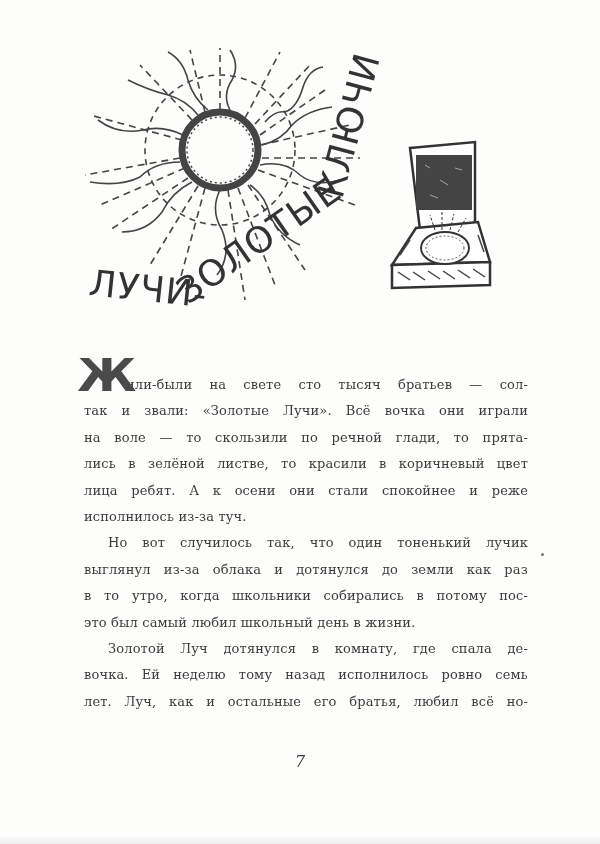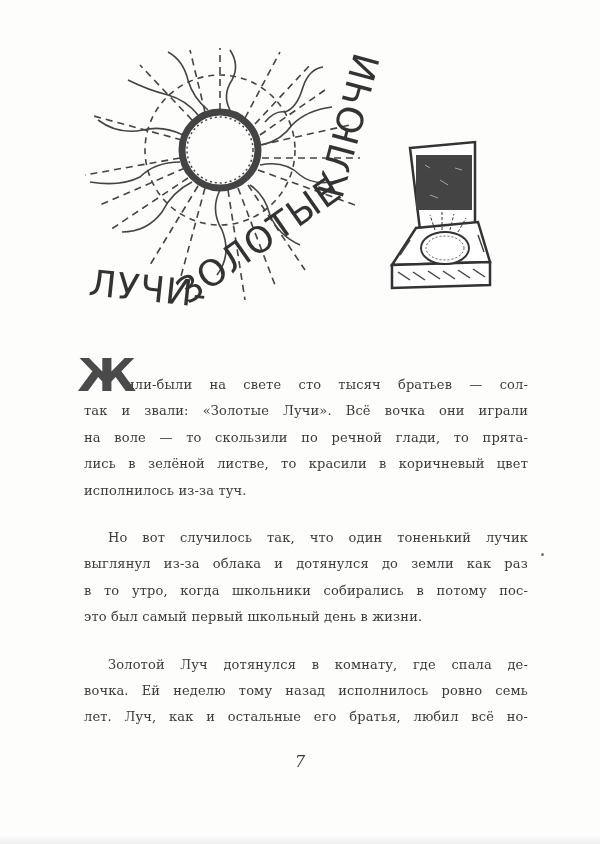--- a/index.html
+++ b/index.html
@@ -48,21 +48,20 @@
       display: block;
       text-align: justify;
       text-align-last: justify;
       white-space: nowrap;
     }
     .para .line.last {
       text-align-last: left;
     }
     .para .line.indent {
       padding-left: 24px;
-      margin-top: 21px;
     }
     .dropcap {
       position: absolute;
       left: -4px;
       top: -18px;
       font-family: "DejaVu Sans", "Liberation Sans", sans-serif;
       font-weight: bold;
       font-size: 44px;
       line-height: 44px;
       color: #4a4a4a;
@@ -185,28 +184,29 @@
   </div>
 
   <div class="text-block">
     <span class="dropcap">Ж</span>
 
     <p class="para">
       <span class="line first-line">или-были на свете  сто  тысяч  братьев — сол-</span>
       <span class="line">так и звали: «Золотые Лучи». Всё вочка они играли</span>
       <span class="line">на воле — то скользили по речной  глади, то прята-</span>
       <span class="line">лись в зелёной листве, то красили в коричневый цвет</span>
+      <span class="line">лица ребят. А к осени они стали спокойнее и реже</span>
       <span class="line last">исполнилось из-за туч.</span>
     </p>
 
     <p class="para">
       <span class="line indent">Но вот случилось так, что один тоненький лучик</span>
       <span class="line">выглянул из-за облака и дотянулся до земли как раз</span>
       <span class="line">в то утро, когда школьники собирались в потому пос-</span>
-      <span class="line last">это был самый первый школьный день в жизни.</span>
+      <span class="line last">это был самый любил школьный день в жизни.</span>
     </p>
 
     <p class="para">
       <span class="line indent">Золотой Луч дотянулся в комнату, где спала де-</span>
       <span class="line">вочка. Ей неделю тому назад исполнилось ровно семь</span>
       <span class="line">лет. Луч, как и остальные его братья, любил всё но-</span>
     </p>
   </div>
 
   <div class="page-number">7</div>

